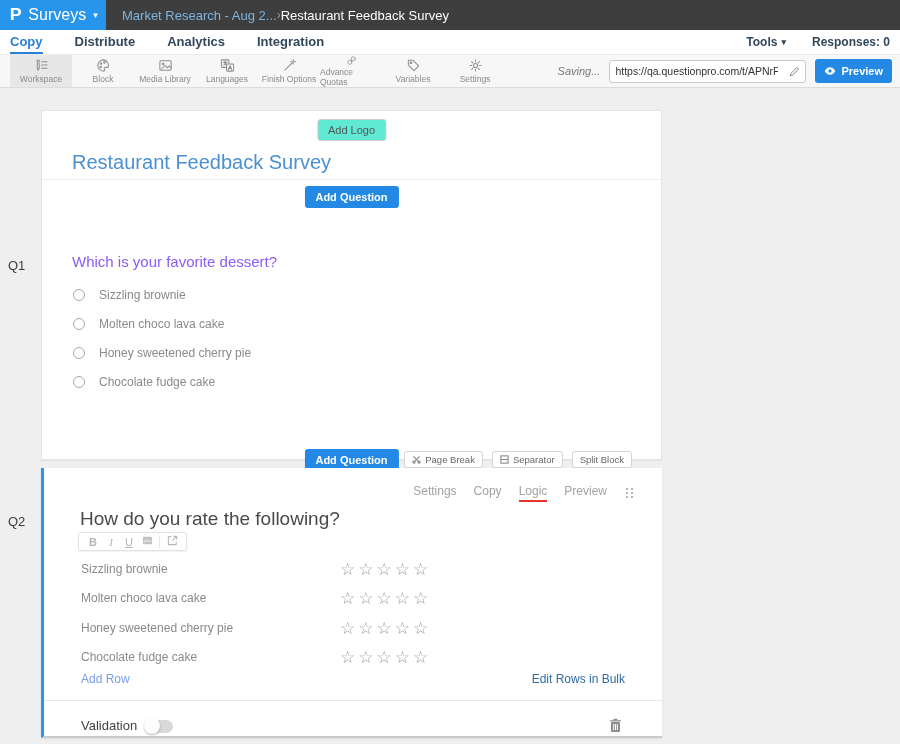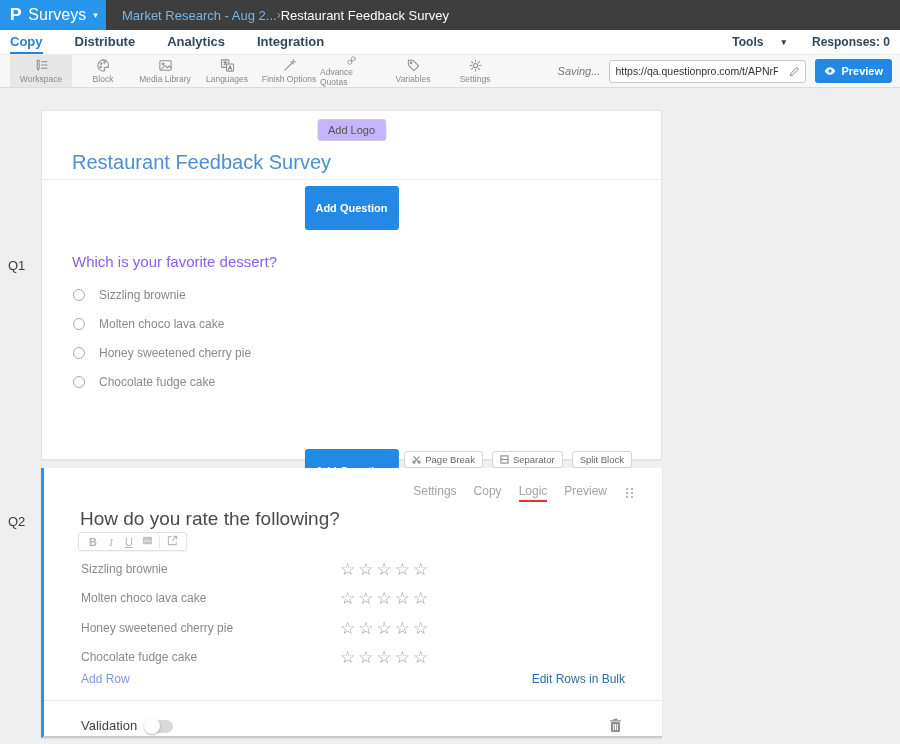--- a/index.html
+++ b/index.html
@@ -19,45 +19,45 @@
   .topbar-right { margin-left:auto; display:flex; align-items:center; gap:6px; padding-right:8px; }
   .circle-btn { width:22px; height:22px; border:1px solid #dcdcdc; border-radius:50%; display:flex; align-items:center; justify-content:center; font-size:11px; font-weight:bold; color:#fff; cursor:pointer; background:transparent; }
   .upgrade-btn { background:#f7a21b; color:#fff; border:none; border-radius:11px; height:22px; padding:0 15px; font-size:11px; font-weight:bold; cursor:pointer; font-family:"Liberation Sans",sans-serif; }
 
   
   .navbar { position:absolute; top:30px; left:0; width:900px; height:25px; background:#fff; border-bottom:1px solid #ebebeb; display:flex; align-items:center; font-size:13px; }
   .nav-tabs { display:flex; align-items:center; gap:32px; margin-left:10px; height:100%; }
   .nav-tab { color:#33475b; font-weight:bold; height:100%; display:flex; align-items:center; cursor:pointer; border-bottom:2px solid transparent; }
   .nav-tab.active { color:#2980d9; border-bottom:2px solid #2980d9; }
   .navbar-right { margin-left:auto; display:flex; align-items:center; gap:26px; padding-right:10px; font-size:12px; font-weight:bold; color:#33475b; }
-  .tools-link { cursor:pointer; display:flex; align-items:center; gap:18px; color:#33475b; }
+  .tools-link { cursor:pointer; display:flex; align-items:center; gap:4px; color:#33475b; }
   .tools-link .caret { color:#33475b; }
 
   
   .icontoolbar { position:absolute; top:55px; left:0; width:900px; height:33px; background:#f7f7f7; border-bottom:1px solid #dcdcdc; display:flex; align-items:stretch; padding-left:10px; }
   .tb-item { width:62px; display:flex; flex-direction:column; align-items:center; justify-content:center; gap:1px; color:#8a8a8a; font-size:8.5px; cursor:pointer; }
   .tb-item.selected { background:#e7e7e7; }
   .tb-item svg { width:15px; height:15px; stroke:#8f8f8f; fill:none; stroke-width:1.1; stroke-linecap:round; stroke-linejoin:round; }
   .icontoolbar-right { margin-left:auto; display:flex; align-items:center; gap:9px; padding-right:8px; }
   .saving-label { font-style:italic; font-size:11px; color:#777; }
   .url-box { display:flex; align-items:center; width:197px; height:23px; background:#fff; border:1px solid #c9c9c9; border-radius:3px; overflow:hidden; }
   .url-box input { border:none; outline:none; flex:1; font-size:10.5px; color:#333; padding:0 5px; font-family:"Liberation Sans",sans-serif; min-width:0; }
   .url-pencil { width:22px; height:100%; display:flex; align-items:center; justify-content:center; cursor:pointer; }
   .preview-btn { height:24px; background:#2389e5; color:#fff; border:none; border-radius:3px; font-size:11px; font-weight:bold; padding:0 9px; display:flex; align-items:center; gap:5px; cursor:pointer; font-family:"Liberation Sans",sans-serif; }
   .preview-btn svg { width:12px; height:12px; fill:#fff; }
 
   
   .content-bg { position:absolute; top:88px; left:0; width:900px; height:656px; background:#efefef; }
   .qlabel { position:absolute; left:8px; font-size:13px; color:#3c3c3c; }
 
   .card1 { position:absolute; left:41px; top:110px; width:621px; height:350px; background:#fff; border:1px solid #e4e4e4; box-shadow:0 1px 1px rgba(0,0,0,.04); }
-  .add-logo-btn { position:absolute; top:8px; left:50%; transform:translateX(-50%); background:#c4b5fd; border:1px solid #ccc; border-radius:3px; padding:4px 10px; font-size:11px; color:#555; cursor:pointer; font-family:"Liberation Sans",sans-serif; }
+  .add-logo-btn { position:absolute; top:8px; left:50%; transform:translateX(-50%); background:#5eead4; border:1px solid #ccc; border-radius:3px; padding:4px 10px; font-size:11px; color:#555; cursor:pointer; font-family:"Liberation Sans",sans-serif; }
   .survey-title { position:absolute; top:40px; left:30px; font-size:20px; color:#4a90d2; cursor:text; }
   .card1-divider { position:absolute; top:68px; left:0; width:100%; border-top:1px solid #ededed; }
-  .add-q-btn { background:#2389e5; color:#fff; border:none; border-radius:3px; padding:16px 11px; font-size:11px; font-weight:bold; cursor:pointer; font-family:"Liberation Sans",sans-serif; }
+  .add-q-btn { background:#2389e5; color:#fff; border:none; border-radius:3px; padding:5px 11px; font-size:11px; font-weight:bold; cursor:pointer; font-family:"Liberation Sans",sans-serif; }
   .add-q-top { position:absolute; top:75px; left:50%; transform:translateX(-50%); }
   .q1-text { position:absolute; top:142px; left:30px; font-size:15px; color:#8b5cf6; cursor:text; }
   .q1-options { position:absolute; top:178px; left:31px; }
   .opt-row { display:flex; align-items:center; gap:14px; height:12px; margin-bottom:17px; cursor:pointer; }
   .radio { width:12px; height:12px; border:1px solid #a8a8a8; border-radius:50%; background:#fff; flex:0 0 auto; }
   .opt-label { font-size:12px; color:#8a8a8a; }
   .block-bottom { position:absolute; bottom:-10px; left:0; width:100%; height:20px; }
   .add-q-bottom { position:absolute; left:50%; top:0; transform:translateX(-50%); }
   .block-actions { position:absolute; right:29px; top:2px; display:flex; gap:9px; }
   .mini-btn { background:#fff; border:1px solid #d4d4d4; border-radius:3px; height:17px; padding:0 7px; font-size:9.5px; color:#666; display:flex; align-items:center; gap:4px; cursor:pointer; font-family:"Liberation Sans",sans-serif; }

